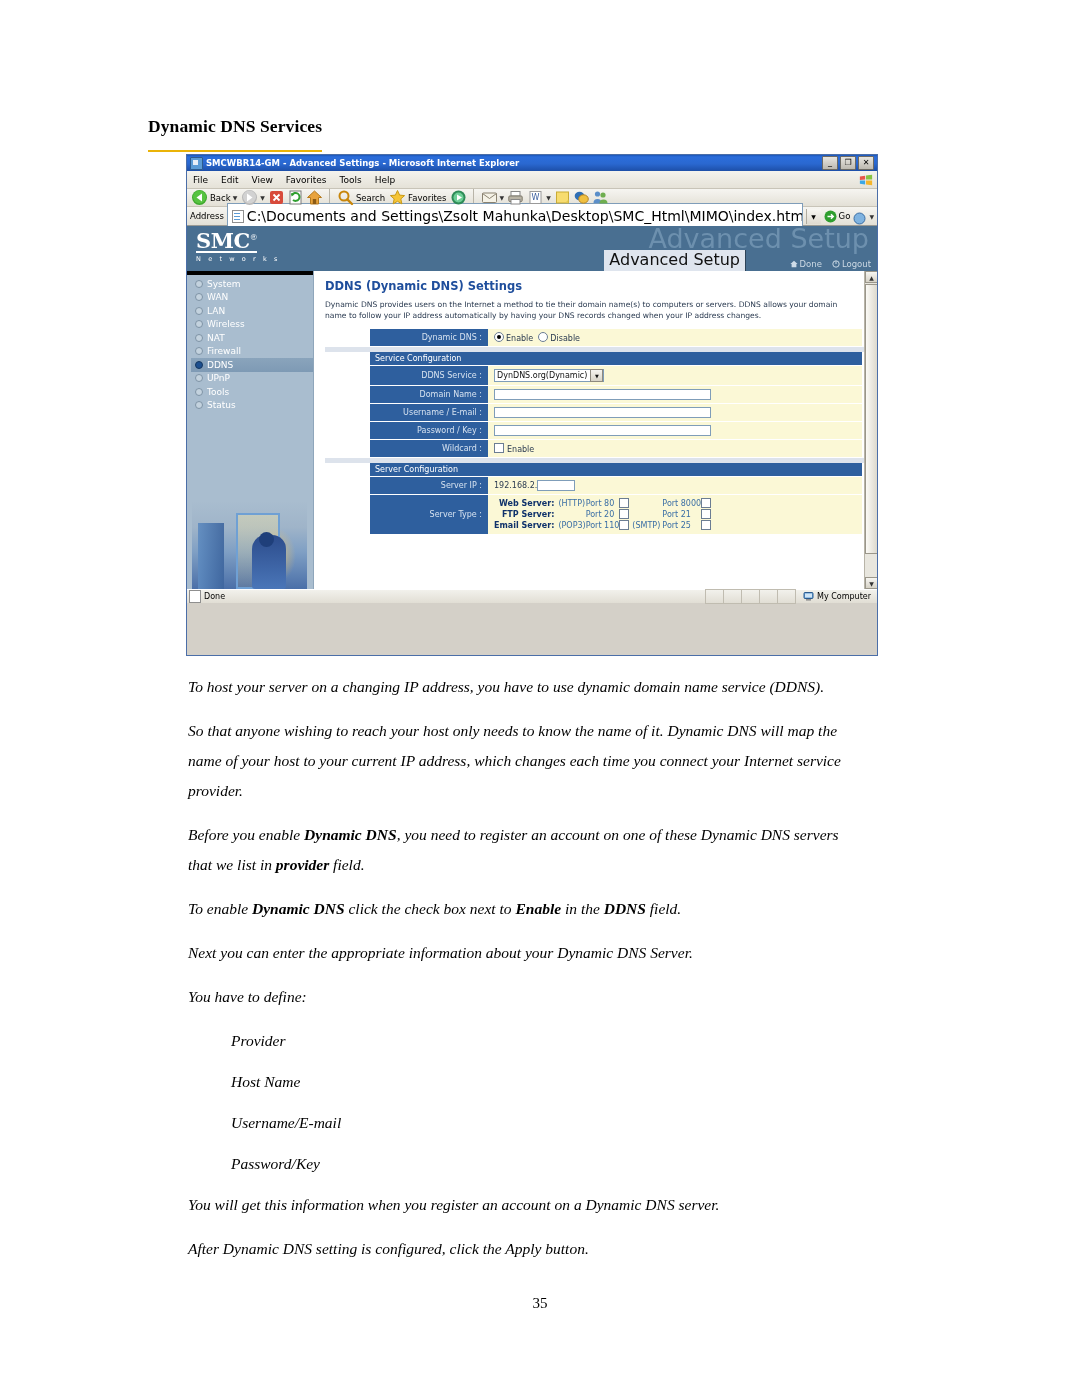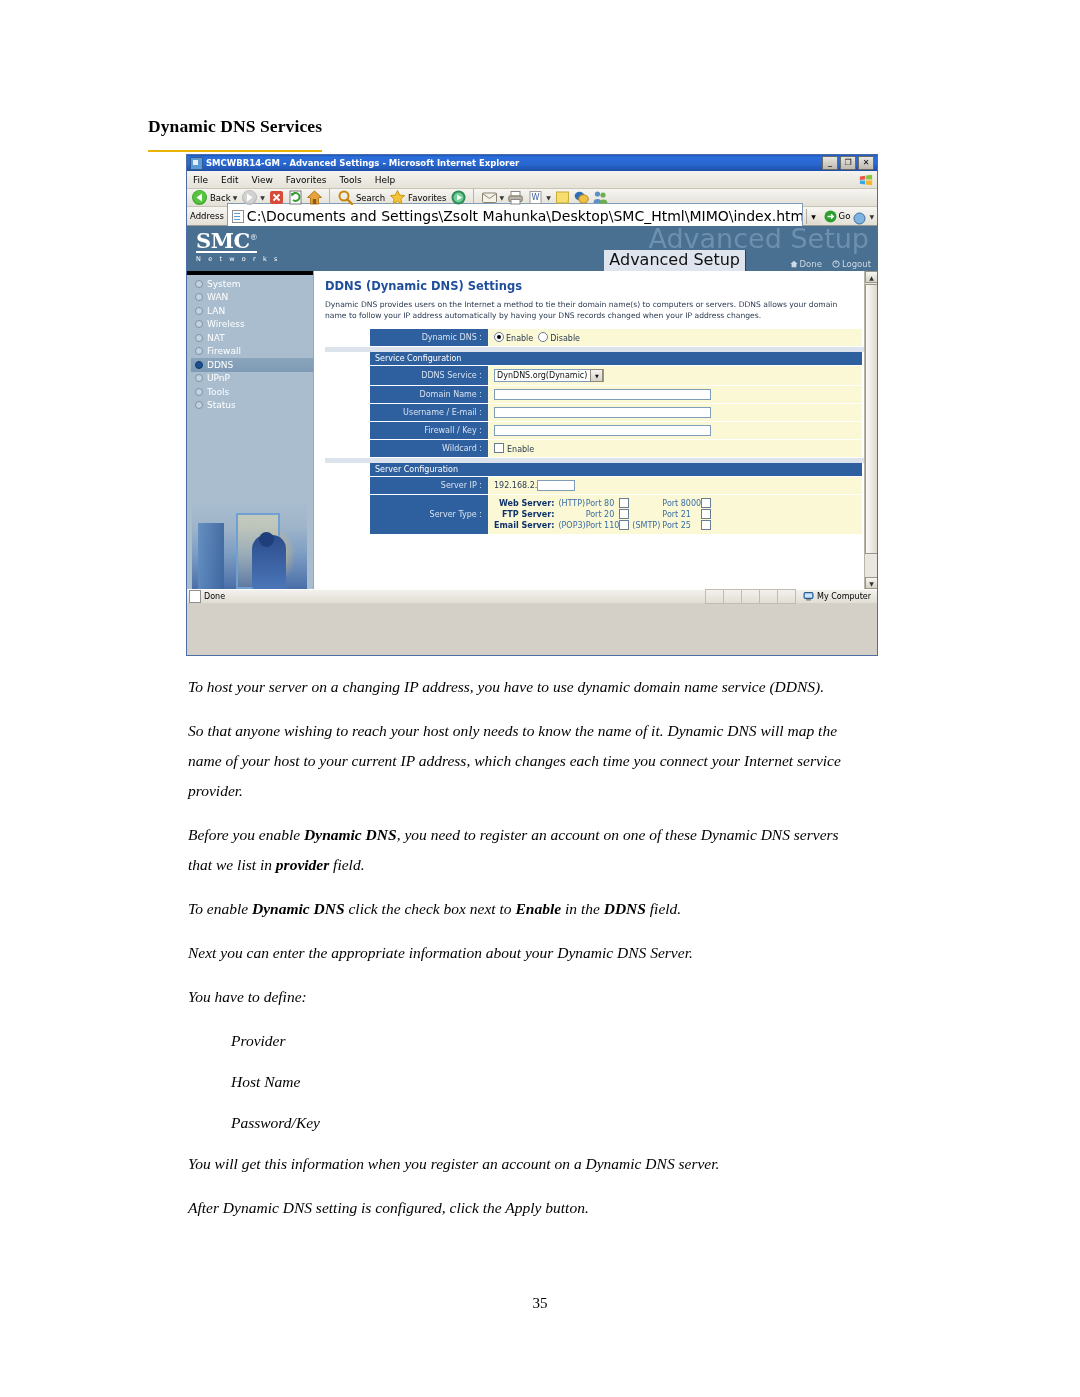--- a/index.html
+++ b/index.html
@@ -781,21 +781,21 @@
               <span class="txtbox wide"></span>
             </td>
           </tr>
           <tr>
             <td class="lbl-cell">Username / E-mail :</td>
             <td class="val-cell">
               <span class="txtbox wide"></span>
             </td>
           </tr>
           <tr>
-            <td class="lbl-cell">Firewall / Key :</td>
+            <td class="lbl-cell">Password / Key :</td>
             <td class="val-cell">
               <span class="txtbox wide"></span>
             </td>
           </tr>
           <tr>
             <td class="lbl-cell">Wildcard :</td>
             <td class="val-cell">
               <span class="chk"></span><span>Enable</span>
             </td>
           </tr>
@@ -888,18 +888,19 @@
 
 <div class="doc-text" id="doc-text" style="top:672px;font-style:italic;">
     <p><span>To host your server on a changing IP address, you have to use dynamic domain name service (DDNS).</span></p>
     <p><span>So that anyone wishing to reach your host only needs to know the name of it. Dynamic DNS will map the name of your host to your current IP address, which changes each time you connect your Internet service provider.</span></p>
     <p><span>Before you enable </span><b>Dynamic DNS</b><span>, you need to register an account on one of these Dynamic DNS servers that we list in </span><b>provider</b><span> field.</span></p>
     <p><span>To enable </span><b>Dynamic DNS</b><span> click the check box next to </span><b>Enable</b><span> in the </span><b>DDNS</b><span> field.</span></p>
     <p><span>Next you can enter the appropriate information about your Dynamic DNS Server.</span></p>
     <p><span>You have to define:</span></p>
     <p class="indent"><span>Provider</span></p>
     <p class="indent"><span>Host Name</span></p>
+    <p class="indent"><span>Username/E-mail</span></p>
     <p class="indent"><span>Password/Key</span></p>
     <p><span>You will get this information when you register an account on a Dynamic DNS server.</span></p>
     <p><span>After Dynamic DNS setting is configured, click the Apply button.</span></p>
   </div>
 
 <div class="page-num">35</div>
 
 </body></html>

